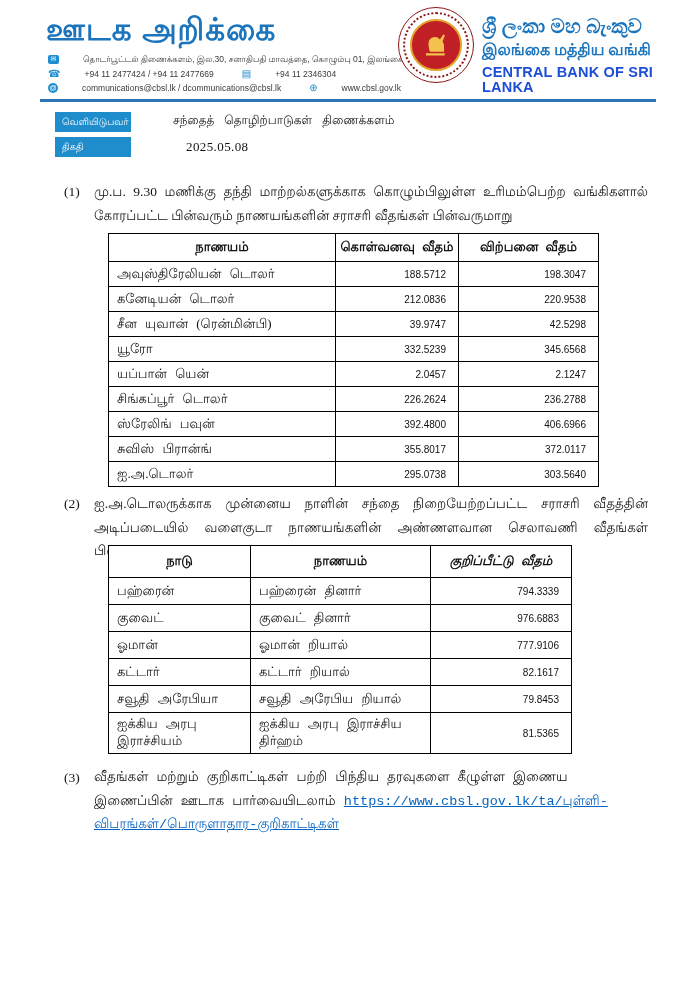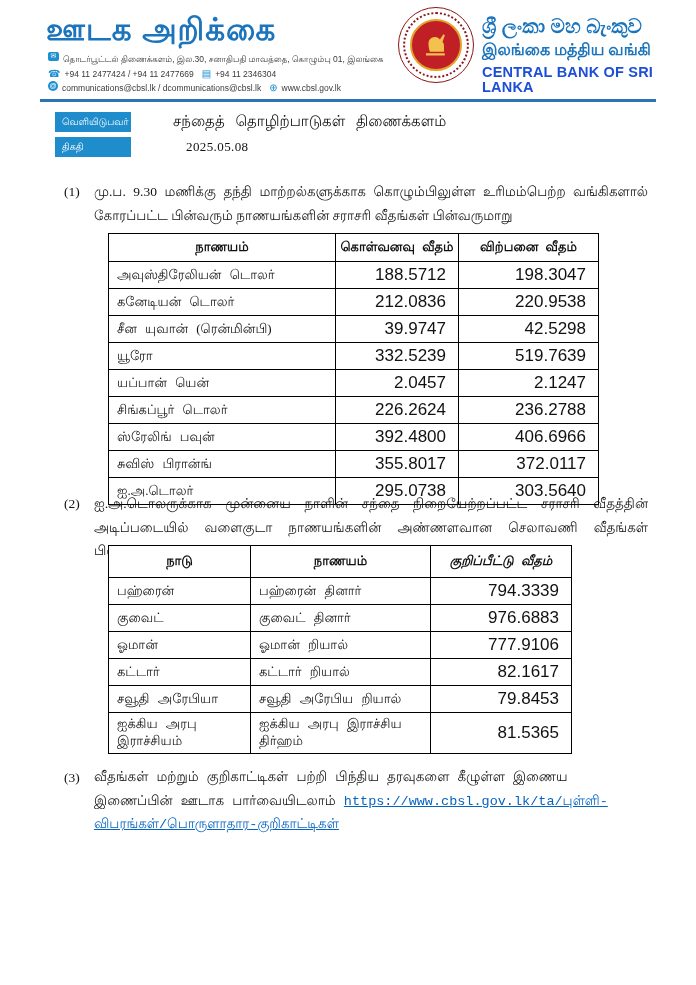--- a/index.html
+++ b/index.html
@@ -10,21 +10,21 @@
   }
   .abs{position:absolute;}
 
   
   .brand-title{
     left:46px;top:12px;font-family:"Liberation Sans",sans-serif;
     font-size:31px;font-weight:bold;color:#1c75bc;letter-spacing:1px;
   }
   .contact{left:48px;top:52px;font-size:8.5px;color:#3a3a3a;
     font-family:"Liberation Sans",sans-serif;line-height:14.5px;}
-  .contact .row{display:flex;align-items:flex-start;white-space:nowrap;}
+  .contact .row{display:flex;align-items:center;white-space:nowrap;gap:20px;}
   .ic{display:inline-flex;align-items:center;justify-content:center;
     width:11px;height:9px;background:#1e8fd0;color:#fff;font-size:7px;
     border-radius:2px;margin-right:4px;flex:0 0 auto;}
   .ic.round{border-radius:50%;width:10px;height:10px;}
   .glyph{color:#1e8fd0;font-size:10px;margin:0 4px 0 0;}
   .gap{margin-left:8px;}
 
   .logo{left:398px;top:7px;width:74px;height:74px;border-radius:50%;
     background:#fff;border:1.5px solid #8d1616;display:flex;align-items:center;justify-content:center;}
   .logo .ring{width:62px;height:62px;border-radius:50%;border:2px dotted #8d1616;
@@ -36,39 +36,39 @@
   .bn-ta{font-size:16px;font-weight:bold;color:#1c75bc;margin-top:6px;}
   .bn-en{font-size:14.5px;font-weight:bold;color:#1d4ed8;margin-top:7px;
     font-family:"Liberation Sans",sans-serif;letter-spacing:.2px;}
   .divider{left:40px;width:616px;top:99px;height:3px;background:#2e74b5;}
 
   
   .badge{width:76px;height:20px;background:#1f8dcb;color:#fff;
     font-family:"Liberation Sans",sans-serif;font-size:9.5px;line-height:20px;
     padding-left:7px;box-sizing:border-box;}
   .b1{left:55px;top:112px;} .b2{left:55px;top:137px;}
-  .mv1{left:173px;top:113px;font-size:15px;word-spacing:7px;}
+  .mv1{left:173px;top:113px;font-size:12px;word-spacing:7px;}
   .mv2{left:186px;top:139px;font-size:13px;letter-spacing:.4px;}
 
   
   .para{left:64px;width:584px;font-size:13.5px;line-height:1.75;}
   .para .num{position:absolute;left:0;top:0;}
   .para .ptext{display:block;margin-left:30px;text-align:justify;}
   .p1{top:180px;} .p2{top:492px;} .p3{top:766px;}
   .p3 .ptext{text-align:left;font-family:Liberation Mono, monospace;}
   a.doc-link{color:#0563c1;text-decoration:underline;}
 
   
   table{border-collapse:collapse;background:#fff;}
   th,td{border:1px solid #000;font-size:13px;box-sizing:border-box;}
   th{font-weight:bold;text-align:center;padding:5px 4px;word-spacing:4px;}
   td{padding:3px 8px;}
   td.name{text-align:left;word-spacing:5px;margin-top:10px;}
   td.num{text-align:right;font-family:"Liberation Sans",sans-serif;
-    font-size:17px;padding-right:12px;}
+    font-size:10px;padding-right:12px;}
   .t1{left:108px;top:233px;}
   .t1 td{height:25px;}
   .t2{left:108px;top:545px;}
   .t2 th{padding:7px 4px;}
   .t2 td{height:27px;}
 </style>
 </head>
 <body>
 
 <div class="abs brand-title">ஊடக அறிக்கை</div>
@@ -141,21 +141,21 @@
         <td class="num">220.9538</td>
       </tr>
       <tr>
         <td class="name">சீன யுவான் (ரென்மின்பி)</td>
         <td class="num">39.9747</td>
         <td class="num">42.5298</td>
       </tr>
       <tr>
         <td class="name">யூரோ</td>
         <td class="num">332.5239</td>
-        <td class="num">519.7639</td>
+        <td class="num">345.6568</td>
       </tr>
       <tr>
         <td class="name">யப்பான் யென்</td>
         <td class="num">2.0457</td>
         <td class="num">2.1247</td>
       </tr>
       <tr>
         <td class="name">சிங்கப்பூர் டொலர்</td>
         <td class="num">226.2624</td>
         <td class="num">236.2788</td>

